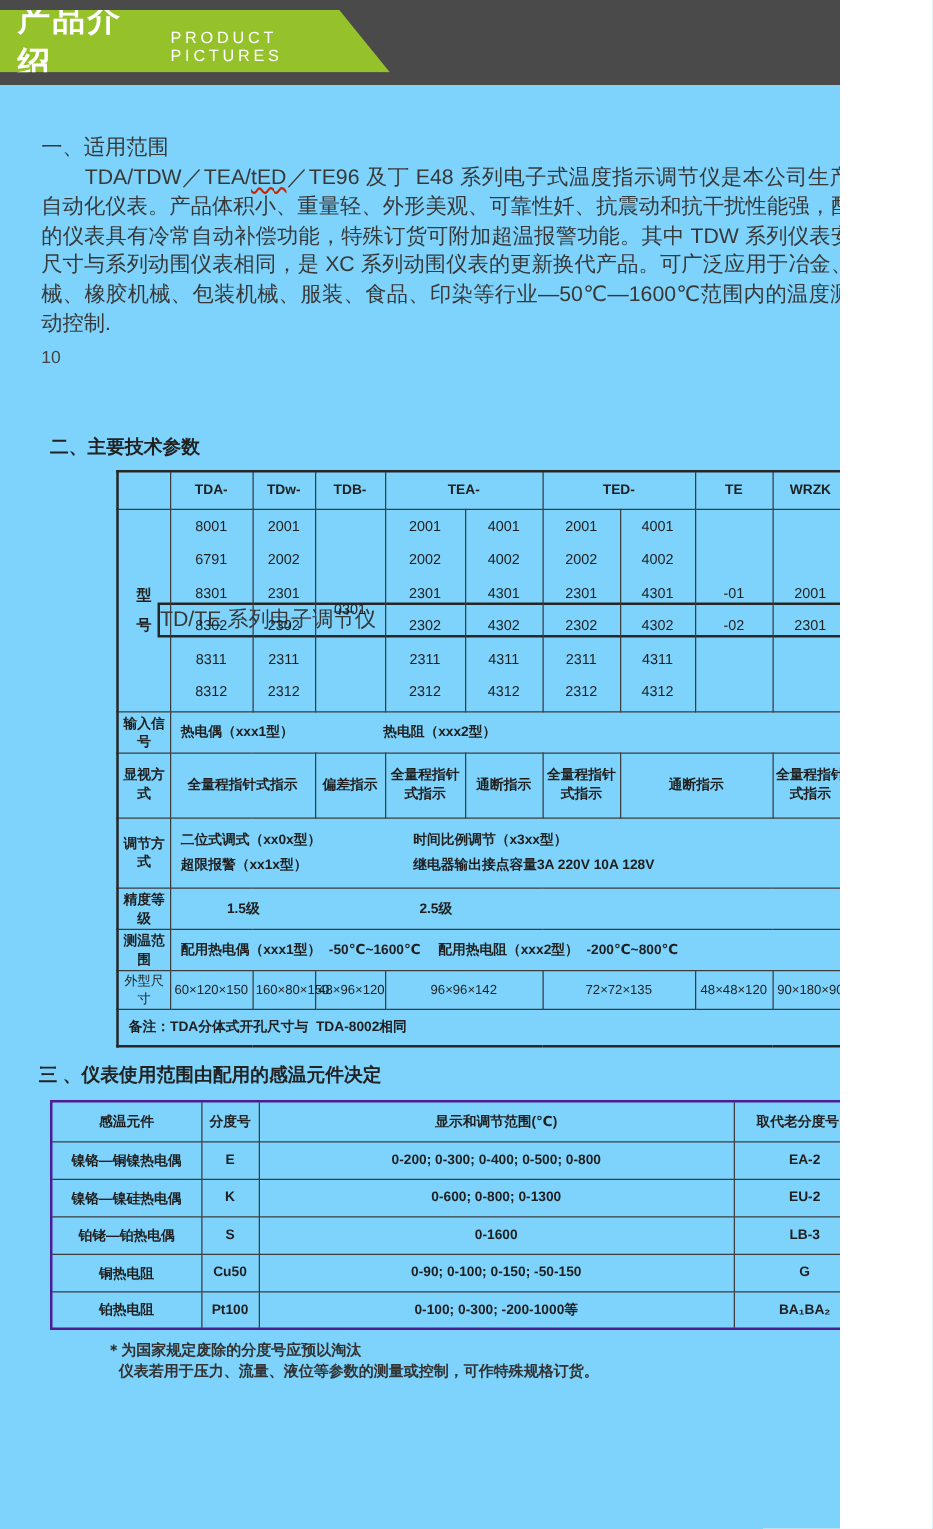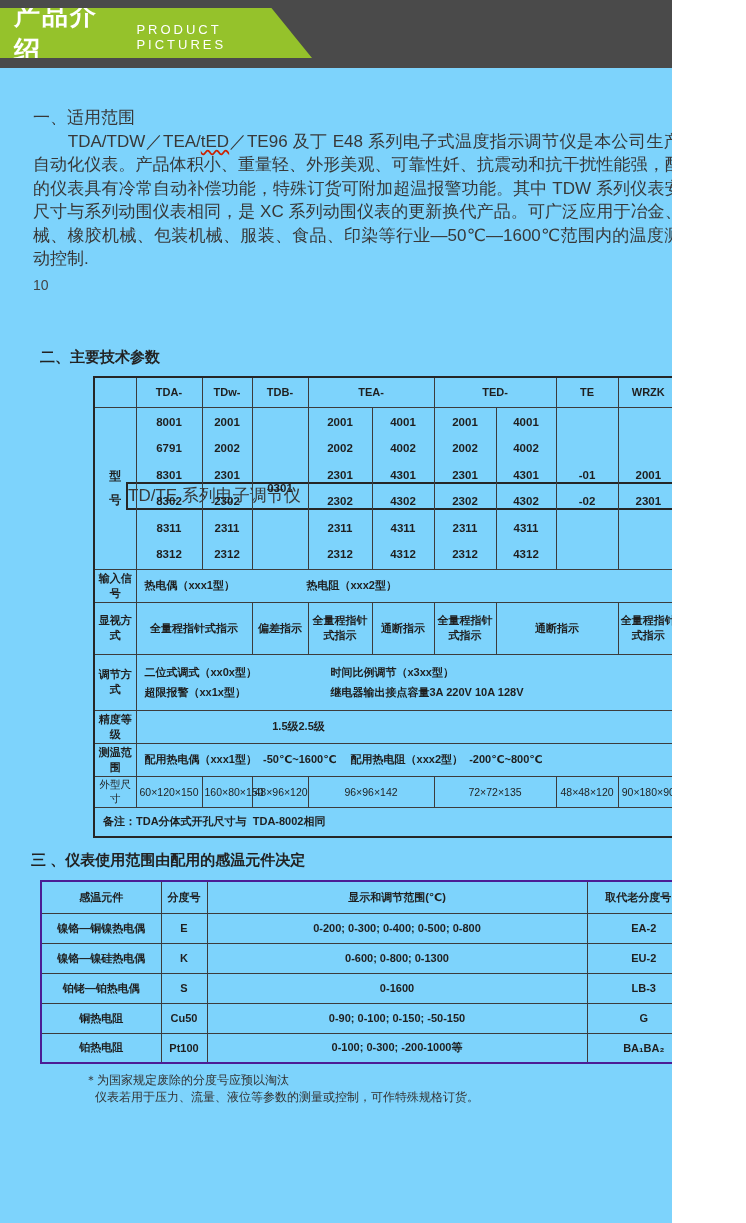--- a/index.html
+++ b/index.html
@@ -28,41 +28,41 @@
   
   table{border-collapse:collapse;table-layout:fixed;}
   td{border:1px solid #3c3c3c;text-align:center;vertical-align:middle;
      font-size:11px;color:#1f1f1f;padding:1px 2px;box-sizing:border-box;}
 
   
   .t1{position:absolute;left:93px;top:376px;width:585px;border:2px solid #262626;}
   .t1 td{font-weight:600;}
   .t1 .hdr{height:30px;font-size:12px;}
   .t1 .models td{height:160px;}
-  .t1 .stack div{line-height:26.5px;font-weight:700;font-size:11.5px;}
+  .t1 .stack div{line-height:26.5px;font-weight:400;font-size:11.5px;}
   .t1 .lbl{font-size:11px;}
   .t1 .modlbl div{line-height:24px;font-size:12px;}
   .t1 .left{text-align:left;padding-left:8px;}
   .t1 .wsp{white-space:pre-wrap;}
   .t1 .rowh{height:28px;}
   .t1 .disp td{height:52px;line-height:15px;}
   .t1 .adj td{height:56px;}
   .t1 .adj .line{display:block;text-align:left;line-height:20px;}
   .t1 .adj .a{display:inline-block;width:186px;}
-  .t1 .acc .a{display:inline-block;width:154px;text-align:right;}
+  .t1 .acc .a{display:inline-block;width:154px;text-align:left;margin-left:37px;}
   .t1 .inp .a{display:inline-block;width:162px;text-align:left;}
   .t1 .size td{height:30px;font-size:10.5px;font-weight:400;}
   .t1 .note td{height:30px;}
 
   
   .t3{position:absolute;left:40px;top:880px;width:660px;border:2px solid #4c1d95;}
   .t3 td{font-weight:600;height:30px;}
   .t3 .hdr td{height:32px;}
 
-  .footnotes{position:absolute;left:85px;top:1072px;font-size:12px;font-weight:400;color:#333;line-height:17px;}
+  .footnotes{position:absolute;left:85px;top:1072px;font-size:12px;font-weight:700;color:#333;line-height:17px;}
   .footnotes .fn2{margin-left:10px;}
 </style>
 </head>
 <body>
 
 <div class="page">
 
   <div class="topbar">
     <div class="ribbon">
       <span class="cn">产品介绍</span>

